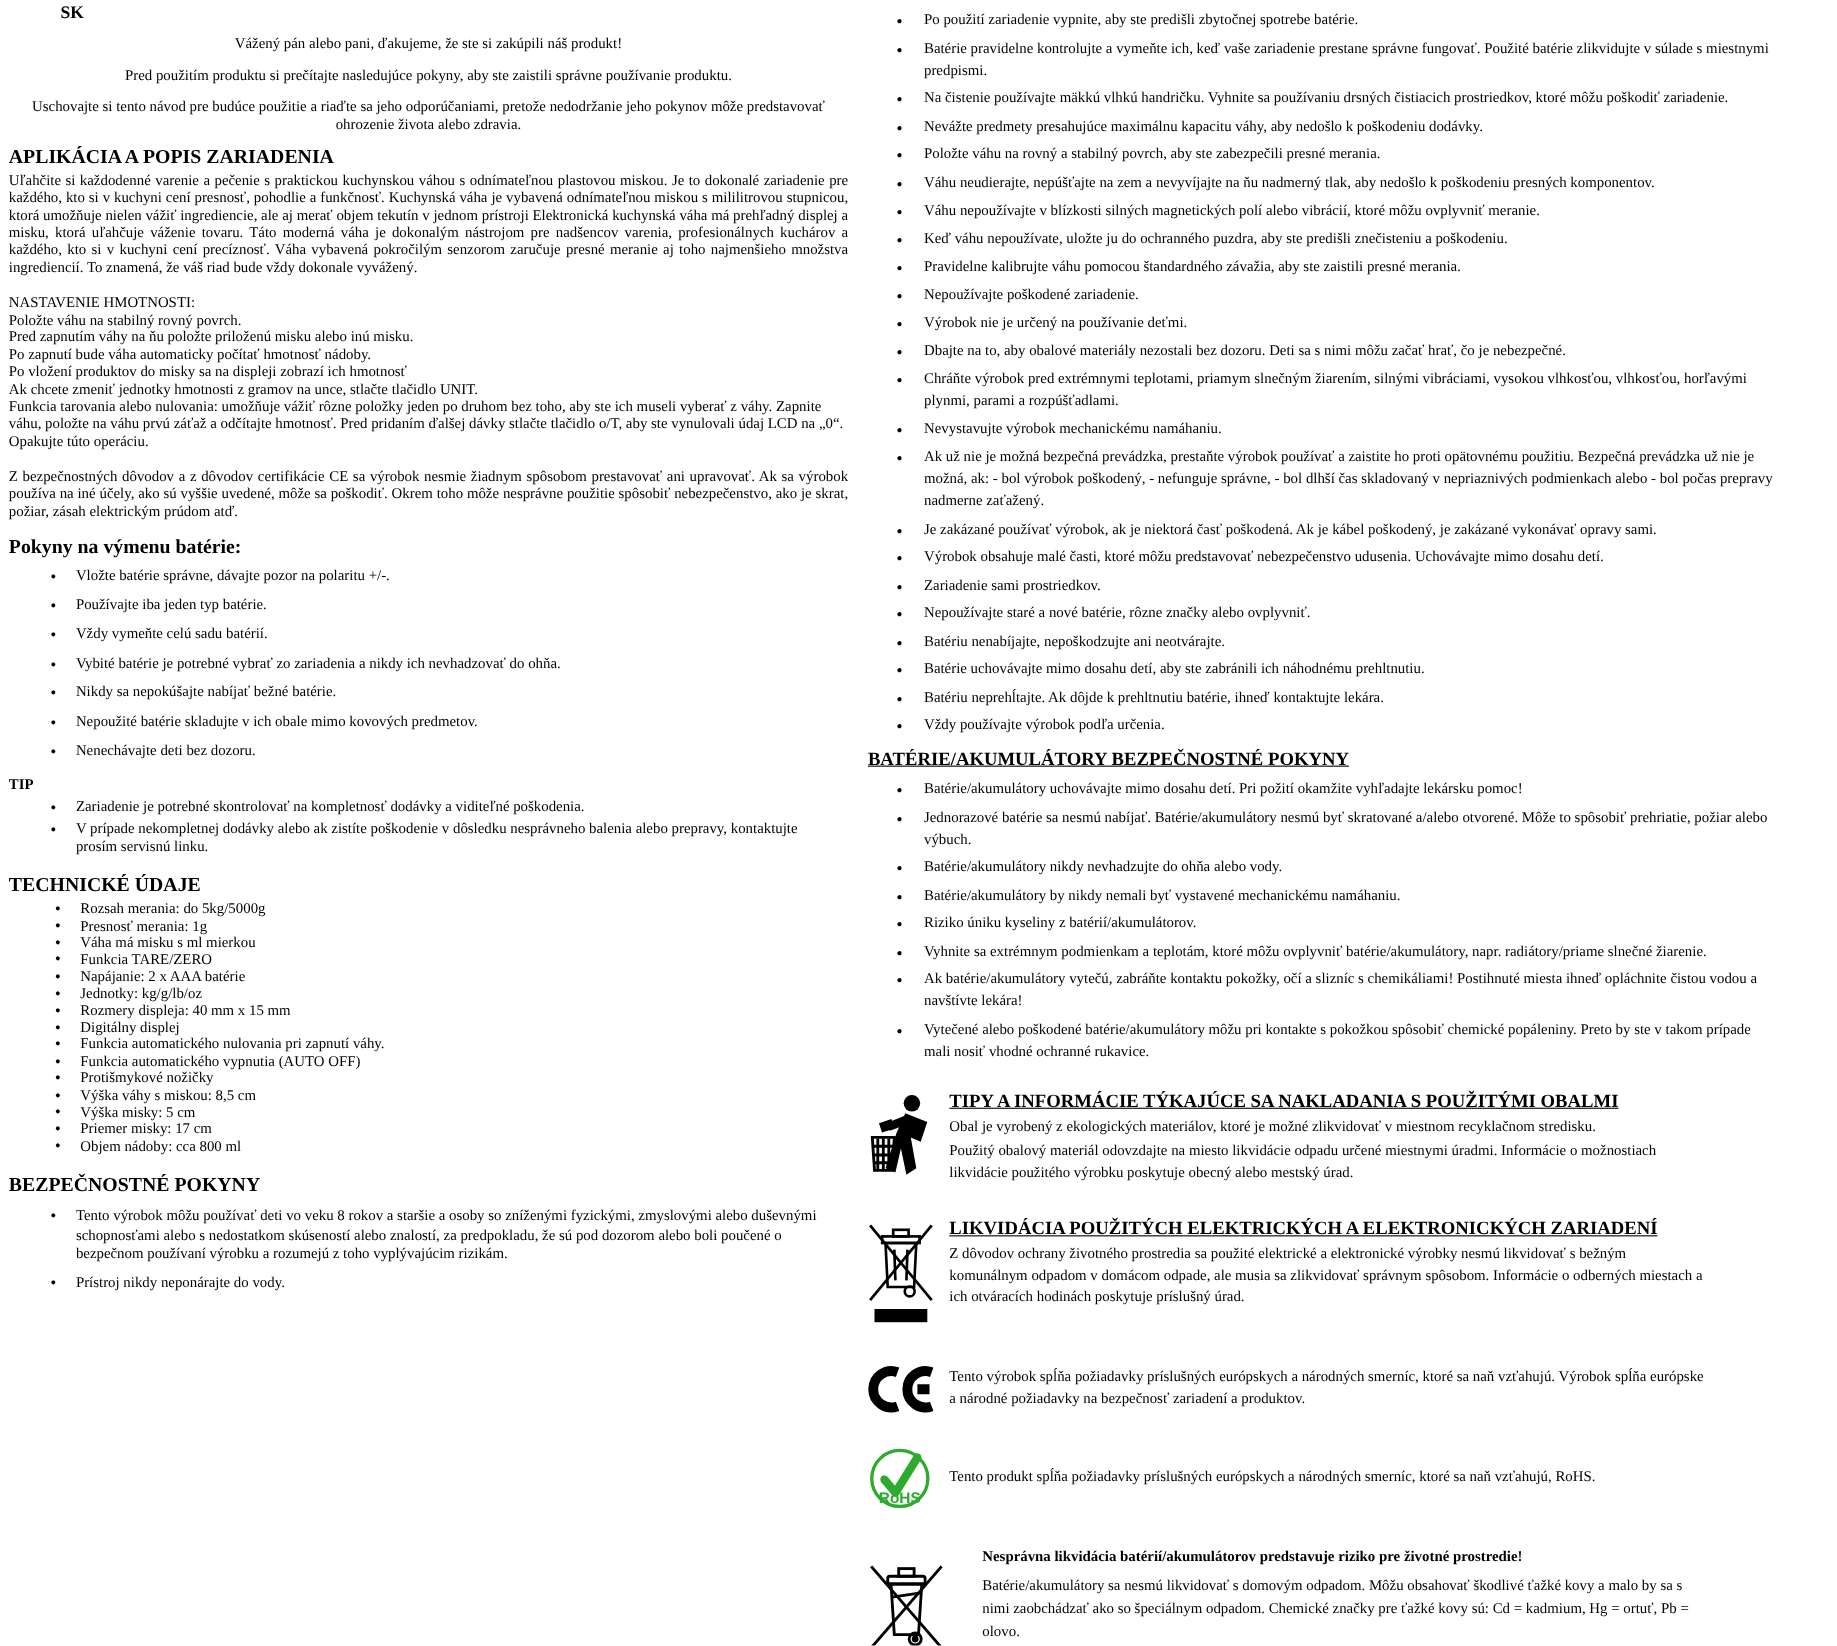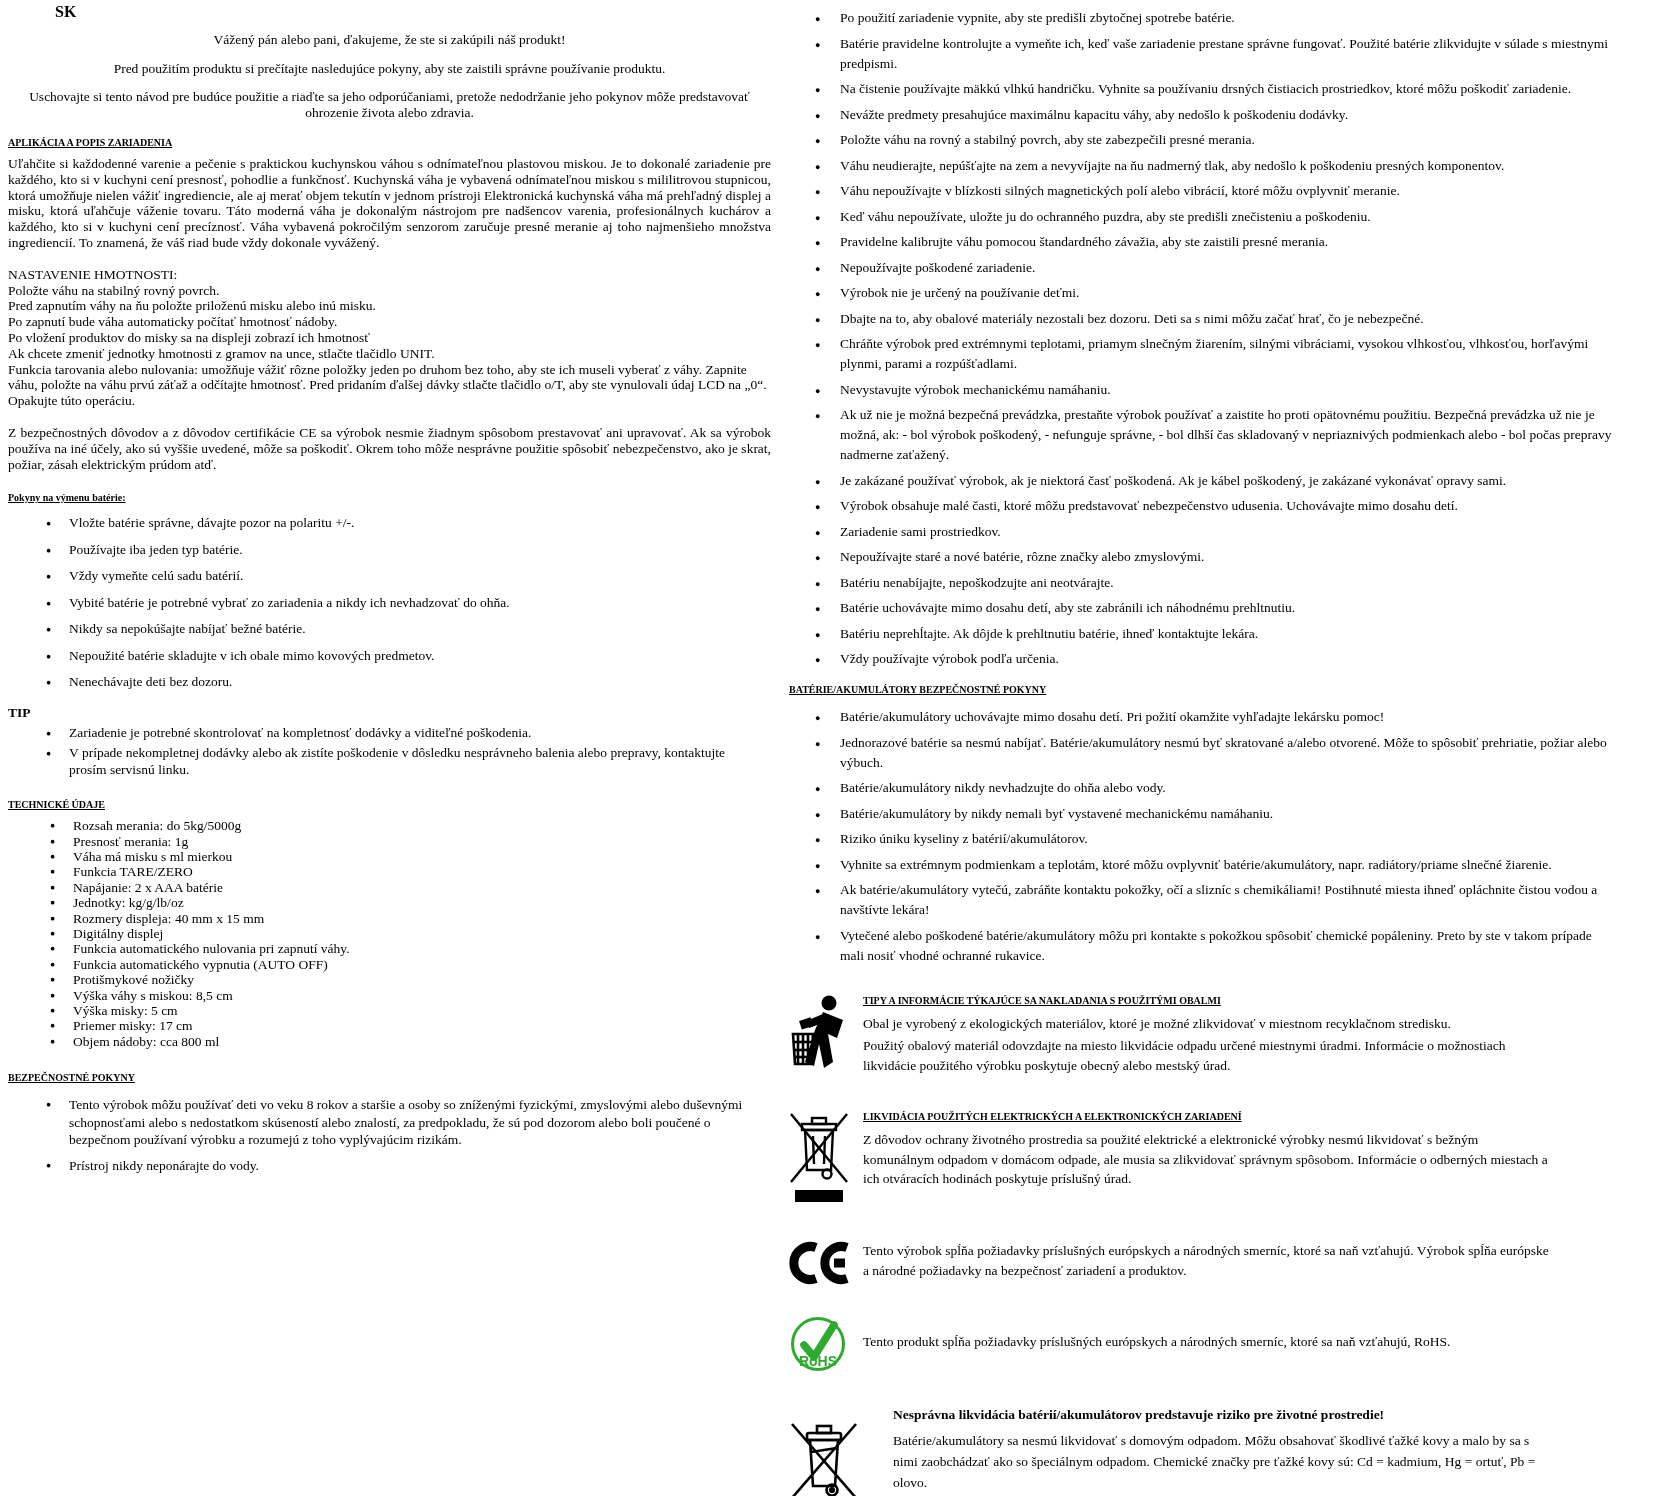--- a/index.html
+++ b/index.html
@@ -9,21 +9,21 @@
     -webkit-font-smoothing:antialiased;
   }
   .page{display:flex;align-items:flex-start;}
   .col{box-sizing:border-box;}
   .col-left{width:775px;padding:2px 4px 0 8px;font-size:13.5px;line-height:15.8px;}
   .col-right{width:895px;padding:8px 0 0 14px;font-size:13.5px;line-height:20px;}
 
   .sk-tag{font-size:16px;font-weight:bold;margin:2px 0 12px 47px;}
   .intro p{text-align:center;margin:0 0 13px 0;}
 
-  .heading{font-size:10px;font-weight:bold;text-decoration:underline;margin:15px 0 5px 0;line-height:17px;}
+  .heading{font-size:18px;font-weight:bold;margin:15px 0 5px 0;line-height:17px;}
   .heading.first{margin-top:9px;}
   .subhead-plain{margin:16px 0 0 0;}
   .bold-plain{font-weight:bold;margin:14px 0 2px 0;}
 
   .body-just{text-align:justify;margin:0;}
   .plain-lines div{margin:0;}
 
   ul.bullets{list-style:none;margin:4px 0 0 0;padding:0 0 0 36px;}
   ul.bullets li{position:relative;padding-left:25px;}
   ul.bullets li::before{content:"\25CF";position:absolute;left:2px;top:0;font-size:8.5px;}
@@ -31,21 +31,21 @@
   ul.b-wide li{margin-bottom:10px;line-height:16.5px;}
   ul.b-tip li{margin-bottom:4px;line-height:16.5px;padding-right:20px;}
   ul.b-tech{padding-left:40px;}
   ul.b-tech li{margin-bottom:0;line-height:15.4px;}
   ul.b-safety li{margin-bottom:9px;line-height:17.4px;padding-right:6px;}
 
   ul.b-right{padding-left:24px;margin:0;}
   ul.b-right li{margin-bottom:5.5px;padding-left:27px;padding-right:54px;}
   ul.b-right li::before{font-size:9px;top:1px;}
 
-  .r-heading{font-size:10px;font-weight:bold;text-decoration:underline;margin:12px 0 8px 0;line-height:18px;}
+  .r-heading{font-size:17px;font-weight:bold;text-decoration:underline;margin:12px 0 8px 0;line-height:18px;}
 
   .icon-section{display:flex;align-items:flex-start;margin-top:26px;}
   .icon-cell{flex:none;width:74px;padding-top:2px;}
   .icon-cell.wide{width:104px;}
   .icon-text{flex:1;padding-right:118px;line-height:19.5px;}
   .icon-text .r-heading{margin:0 0 4px 0;}
   .icon-text p{margin:0 0 3px 0;}
   .icon-text .bold-title{font-weight:bold;margin:0 0 5px 0;}
   .vcenter{align-items:center;}
 
@@ -140,21 +140,21 @@
         <li>Pravidelne kalibrujte váhu pomocou štandardného závažia, aby ste zaistili presné merania.</li>
         <li>Nepoužívajte poškodené zariadenie.</li>
         <li>Výrobok nie je určený na používanie deťmi.</li>
         <li>Dbajte na to, aby obalové materiály nezostali bez dozoru. Deti sa s nimi môžu začať hrať, čo je nebezpečné.</li>
         <li>Chráňte výrobok pred extrémnymi teplotami, priamym slnečným žiarením, silnými vibráciami, vysokou vlhkosťou, vlhkosťou, horľavými plynmi, parami a rozpúšťadlami.</li>
         <li>Nevystavujte výrobok mechanickému namáhaniu.</li>
         <li>Ak už nie je možná bezpečná prevádzka, prestaňte výrobok používať a zaistite ho proti opätovnému použitiu. Bezpečná prevádzka už nie je možná, ak: - bol výrobok poškodený, - nefunguje správne, - bol dlhší čas skladovaný v nepriaznivých podmienkach alebo - bol počas prepravy nadmerne zaťažený.</li>
         <li>Je zakázané používať výrobok, ak je niektorá časť poškodená. Ak je kábel poškodený, je zakázané vykonávať opravy sami.</li>
         <li>Výrobok obsahuje malé časti, ktoré môžu predstavovať nebezpečenstvo udusenia. Uchovávajte mimo dosahu detí.</li>
         <li>Zariadenie sami prostriedkov.</li>
-        <li>Nepoužívajte staré a nové batérie, rôzne značky alebo zmyslovými.</li>
+        <li>Nepoužívajte staré a nové batérie, rôzne značky alebo ovplyvniť.</li>
         <li>Batériu nenabíjajte, nepoškodzujte ani neotvárajte.</li>
         <li>Batérie uchovávajte mimo dosahu detí, aby ste zabránili ich náhodnému prehltnutiu.</li>
         <li>Batériu neprehĺtajte. Ak dôjde k prehltnutiu batérie, ihneď kontaktujte lekára.</li>
         <li>Vždy používajte výrobok podľa určenia.</li>
       </ul>
 
     <div class="r-heading">BATÉRIE/AKUMULÁTORY BEZPEČNOSTNÉ POKYNY</div>
     <ul class="bullets b-right">
         <li>Batérie/akumulátory uchovávajte mimo dosahu detí. Pri požití okamžite vyhľadajte lekársku pomoc!</li>
         <li>Jednorazové batérie sa nesmú nabíjať. Batérie/akumulátory nesmú byť skratované a/alebo otvorené. Môže to spôsobiť prehriatie, požiar alebo výbuch.</li>

